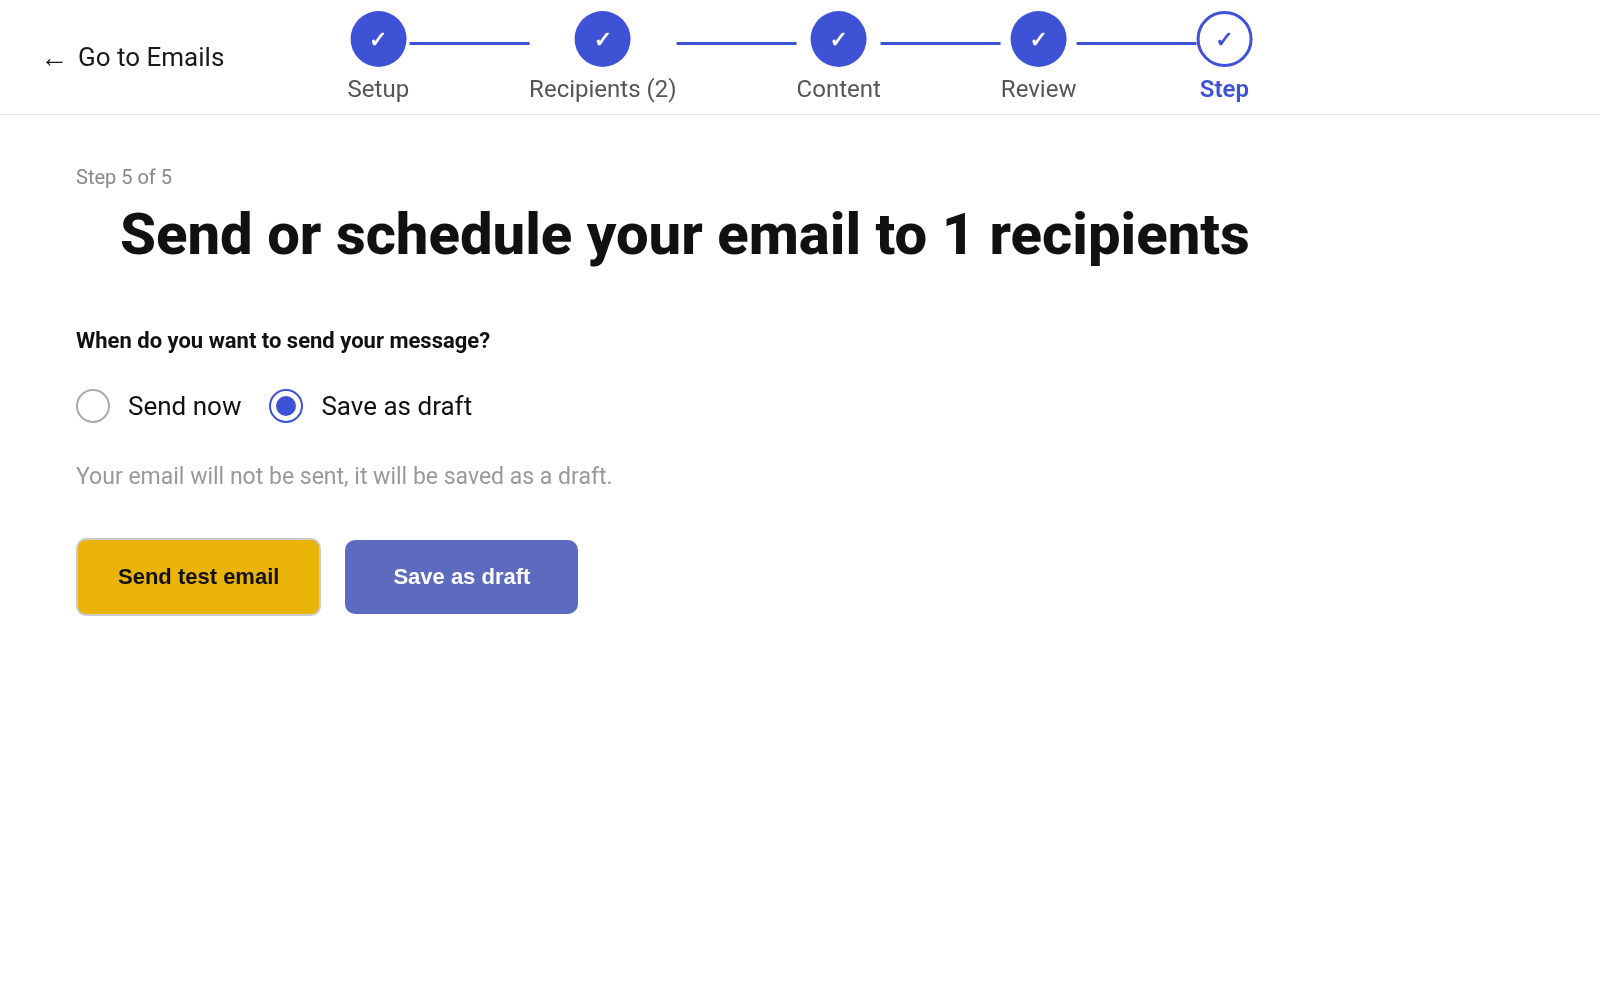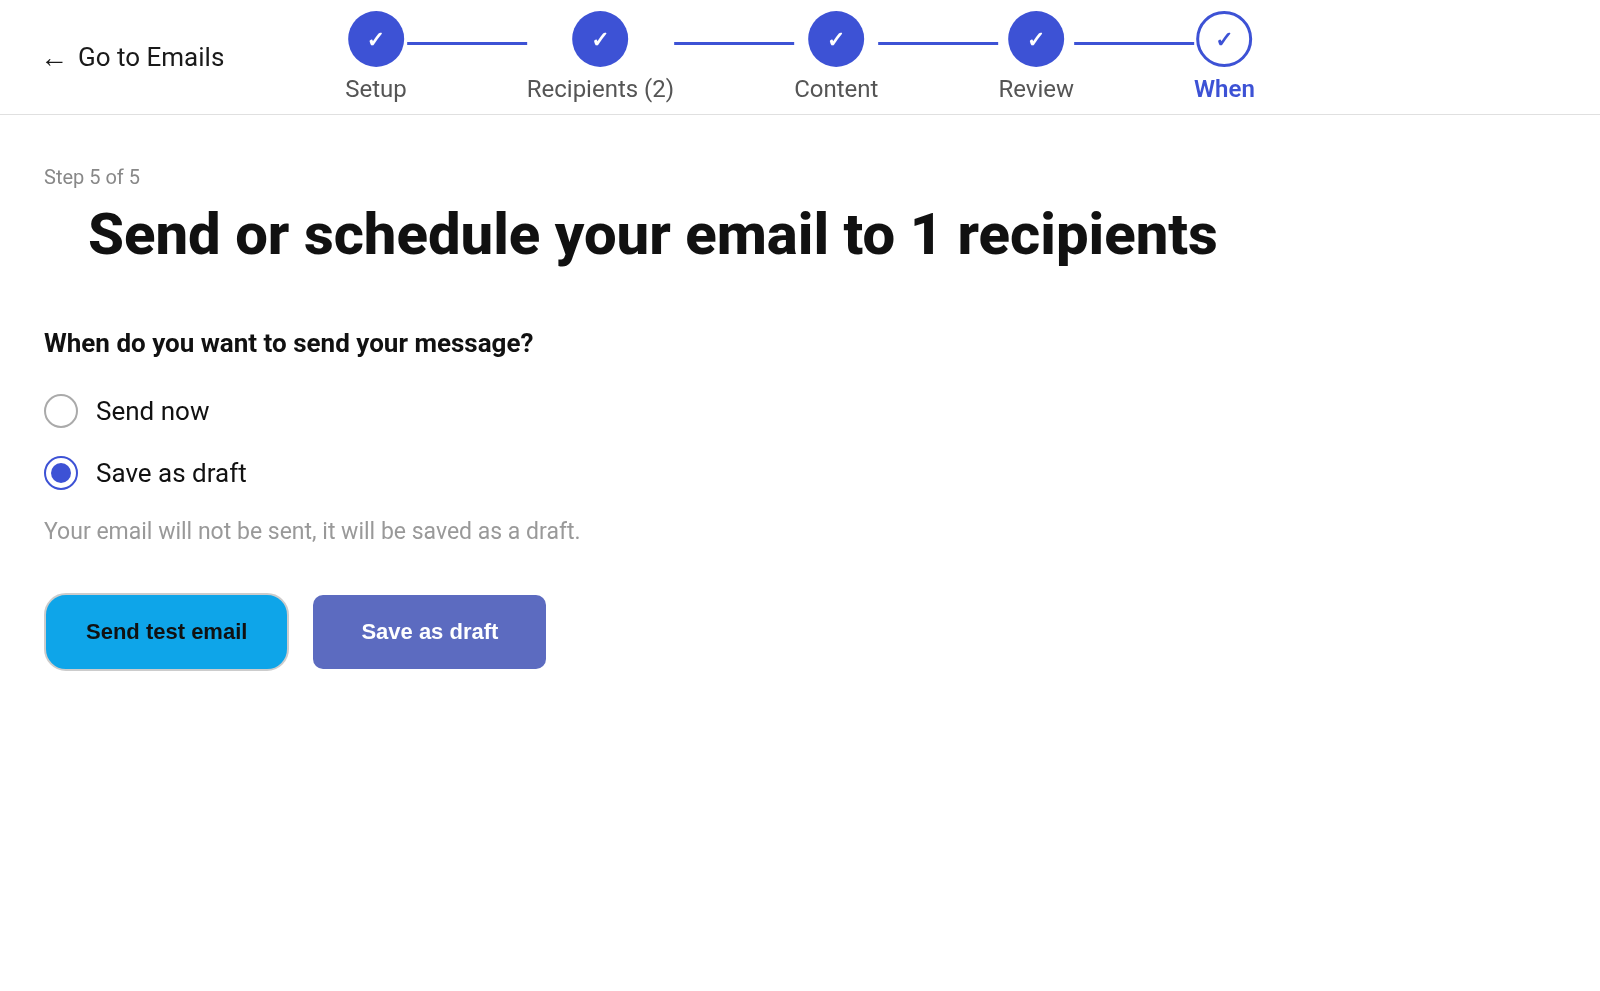--- a/index.html
+++ b/index.html
@@ -101,50 +101,50 @@
       margin-bottom: 28px;
     }
 
     .check-icon {
       color: white;
       font-size: 22px;
     }
 
     
     .main-content {
-      padding: 50px 44px;
+      padding: 50px 76px;
     }
 
     .step-indicator {
       font-size: 20px;
       color: #888;
       margin-bottom: 12px;
     }
 
     .page-title {
       font-size: 58px;
       font-weight: 800;
       color: #111;
       line-height: 1.15;
       margin-bottom: 60px;
       margin-left: 44px;
     }
 
     .section-question {
-      font-size: 26px;
+      font-size: 22px;
       font-weight: 700;
       color: #111;
       margin-bottom: 36px;
     }
 
     .radio-options {
       display: flex;
-      flex-direction: column;
+      flex-direction: row;
       gap: 28px;
-      margin-bottom: 28px;
+      margin-bottom: 40px;
     }
 
     .radio-option {
       display: flex;
       align-items: center;
       gap: 18px;
       cursor: pointer;
     }
 
     .radio-outer {
@@ -185,22 +185,22 @@
       display: flex;
       gap: 24px;
       align-items: center;
     }
 
     .btn-outline {
       padding: 24px 40px;
       font-size: 22px;
       font-weight: 600;
       border: 2px solid #ccc;
-      border-radius: 22px;
-      background: #0ea5e9;
+      border-radius: 10px;
+      background: #eab308;
       color: #111;
       cursor: pointer;
     }
 
     .btn-primary {
       padding: 24px 48px;
       font-size: 22px;
       font-weight: 600;
       border: none;
       border-radius: 10px;
@@ -249,21 +249,21 @@
         <span class="check-icon">✓</span>
       </div>
       <span class="step-label">Review</span>
     </div>
     <div class="step-connector"></div>
 
     <div class="step-item">
       <div class="step-circle active-step">
         <span class="check-icon">✓</span>
       </div>
-      <span class="step-label active">When</span>
+      <span class="step-label active">Step</span>
     </div>
   </div>
 </div>
 
 <div class="main-content">
   <p class="step-indicator">Step 5 of 5</p>
   <h1 class="page-title">Send or schedule your email to 1 recipients</h1>
 
   <p class="section-question">When do you want to send your message?</p>
 

